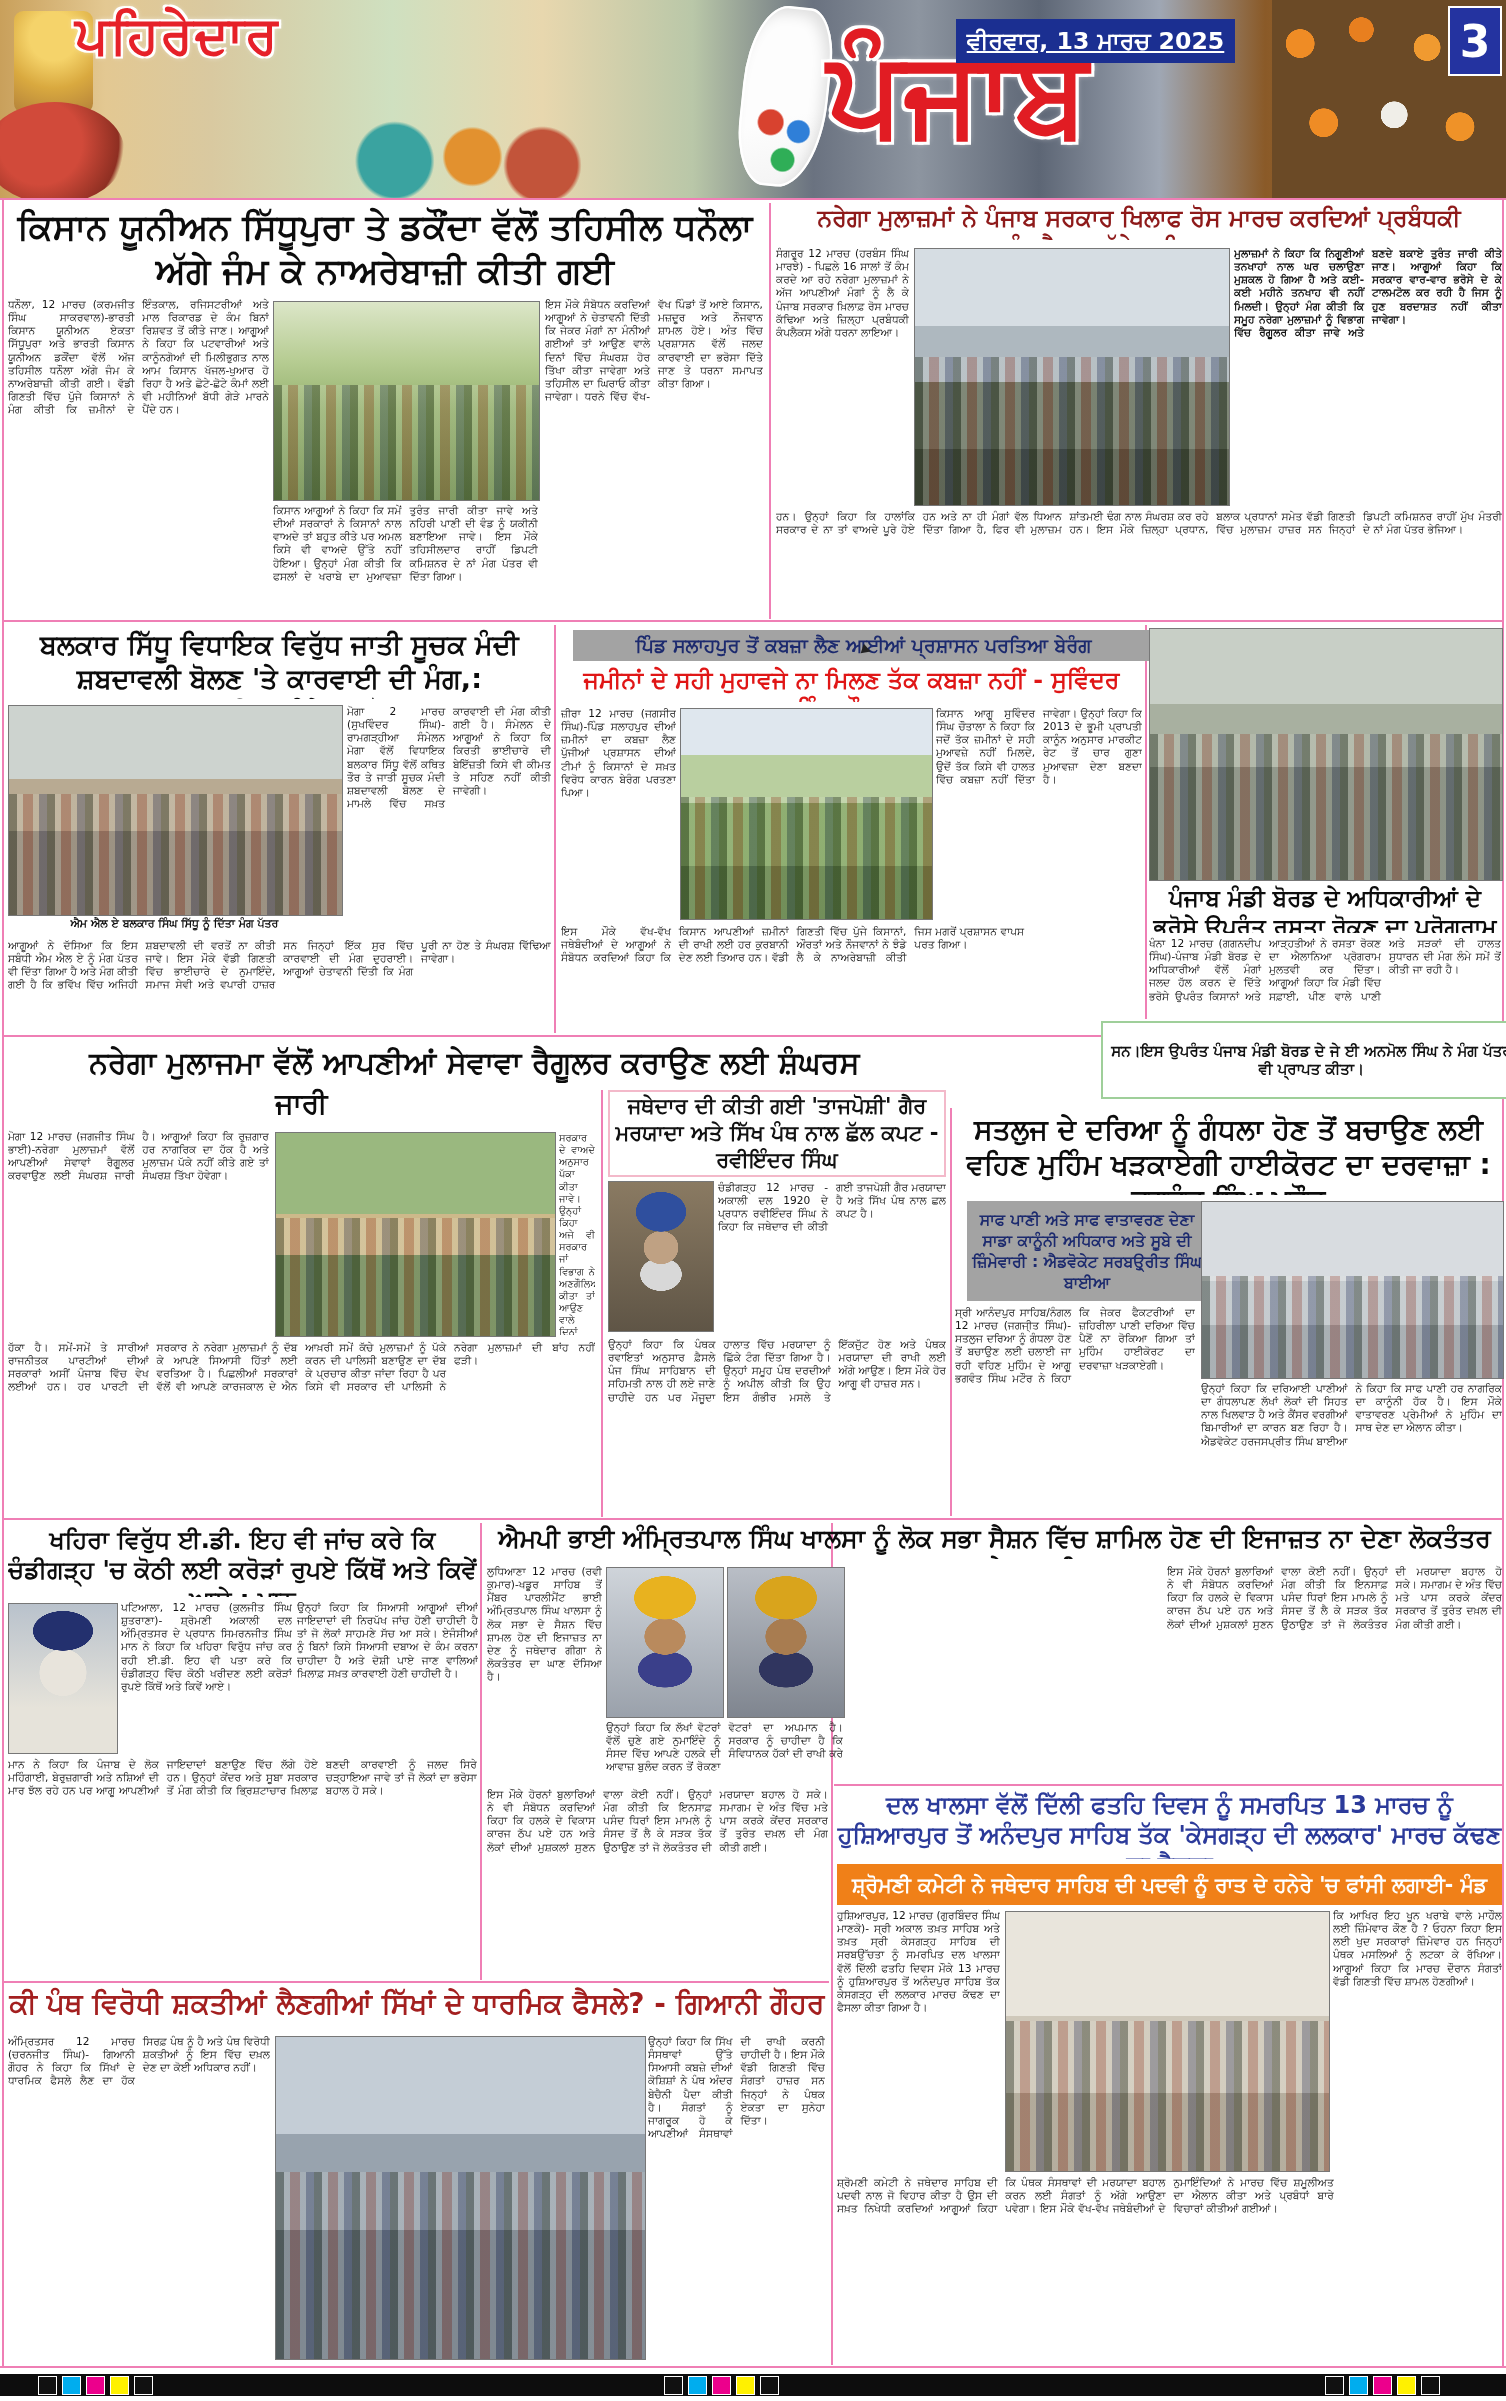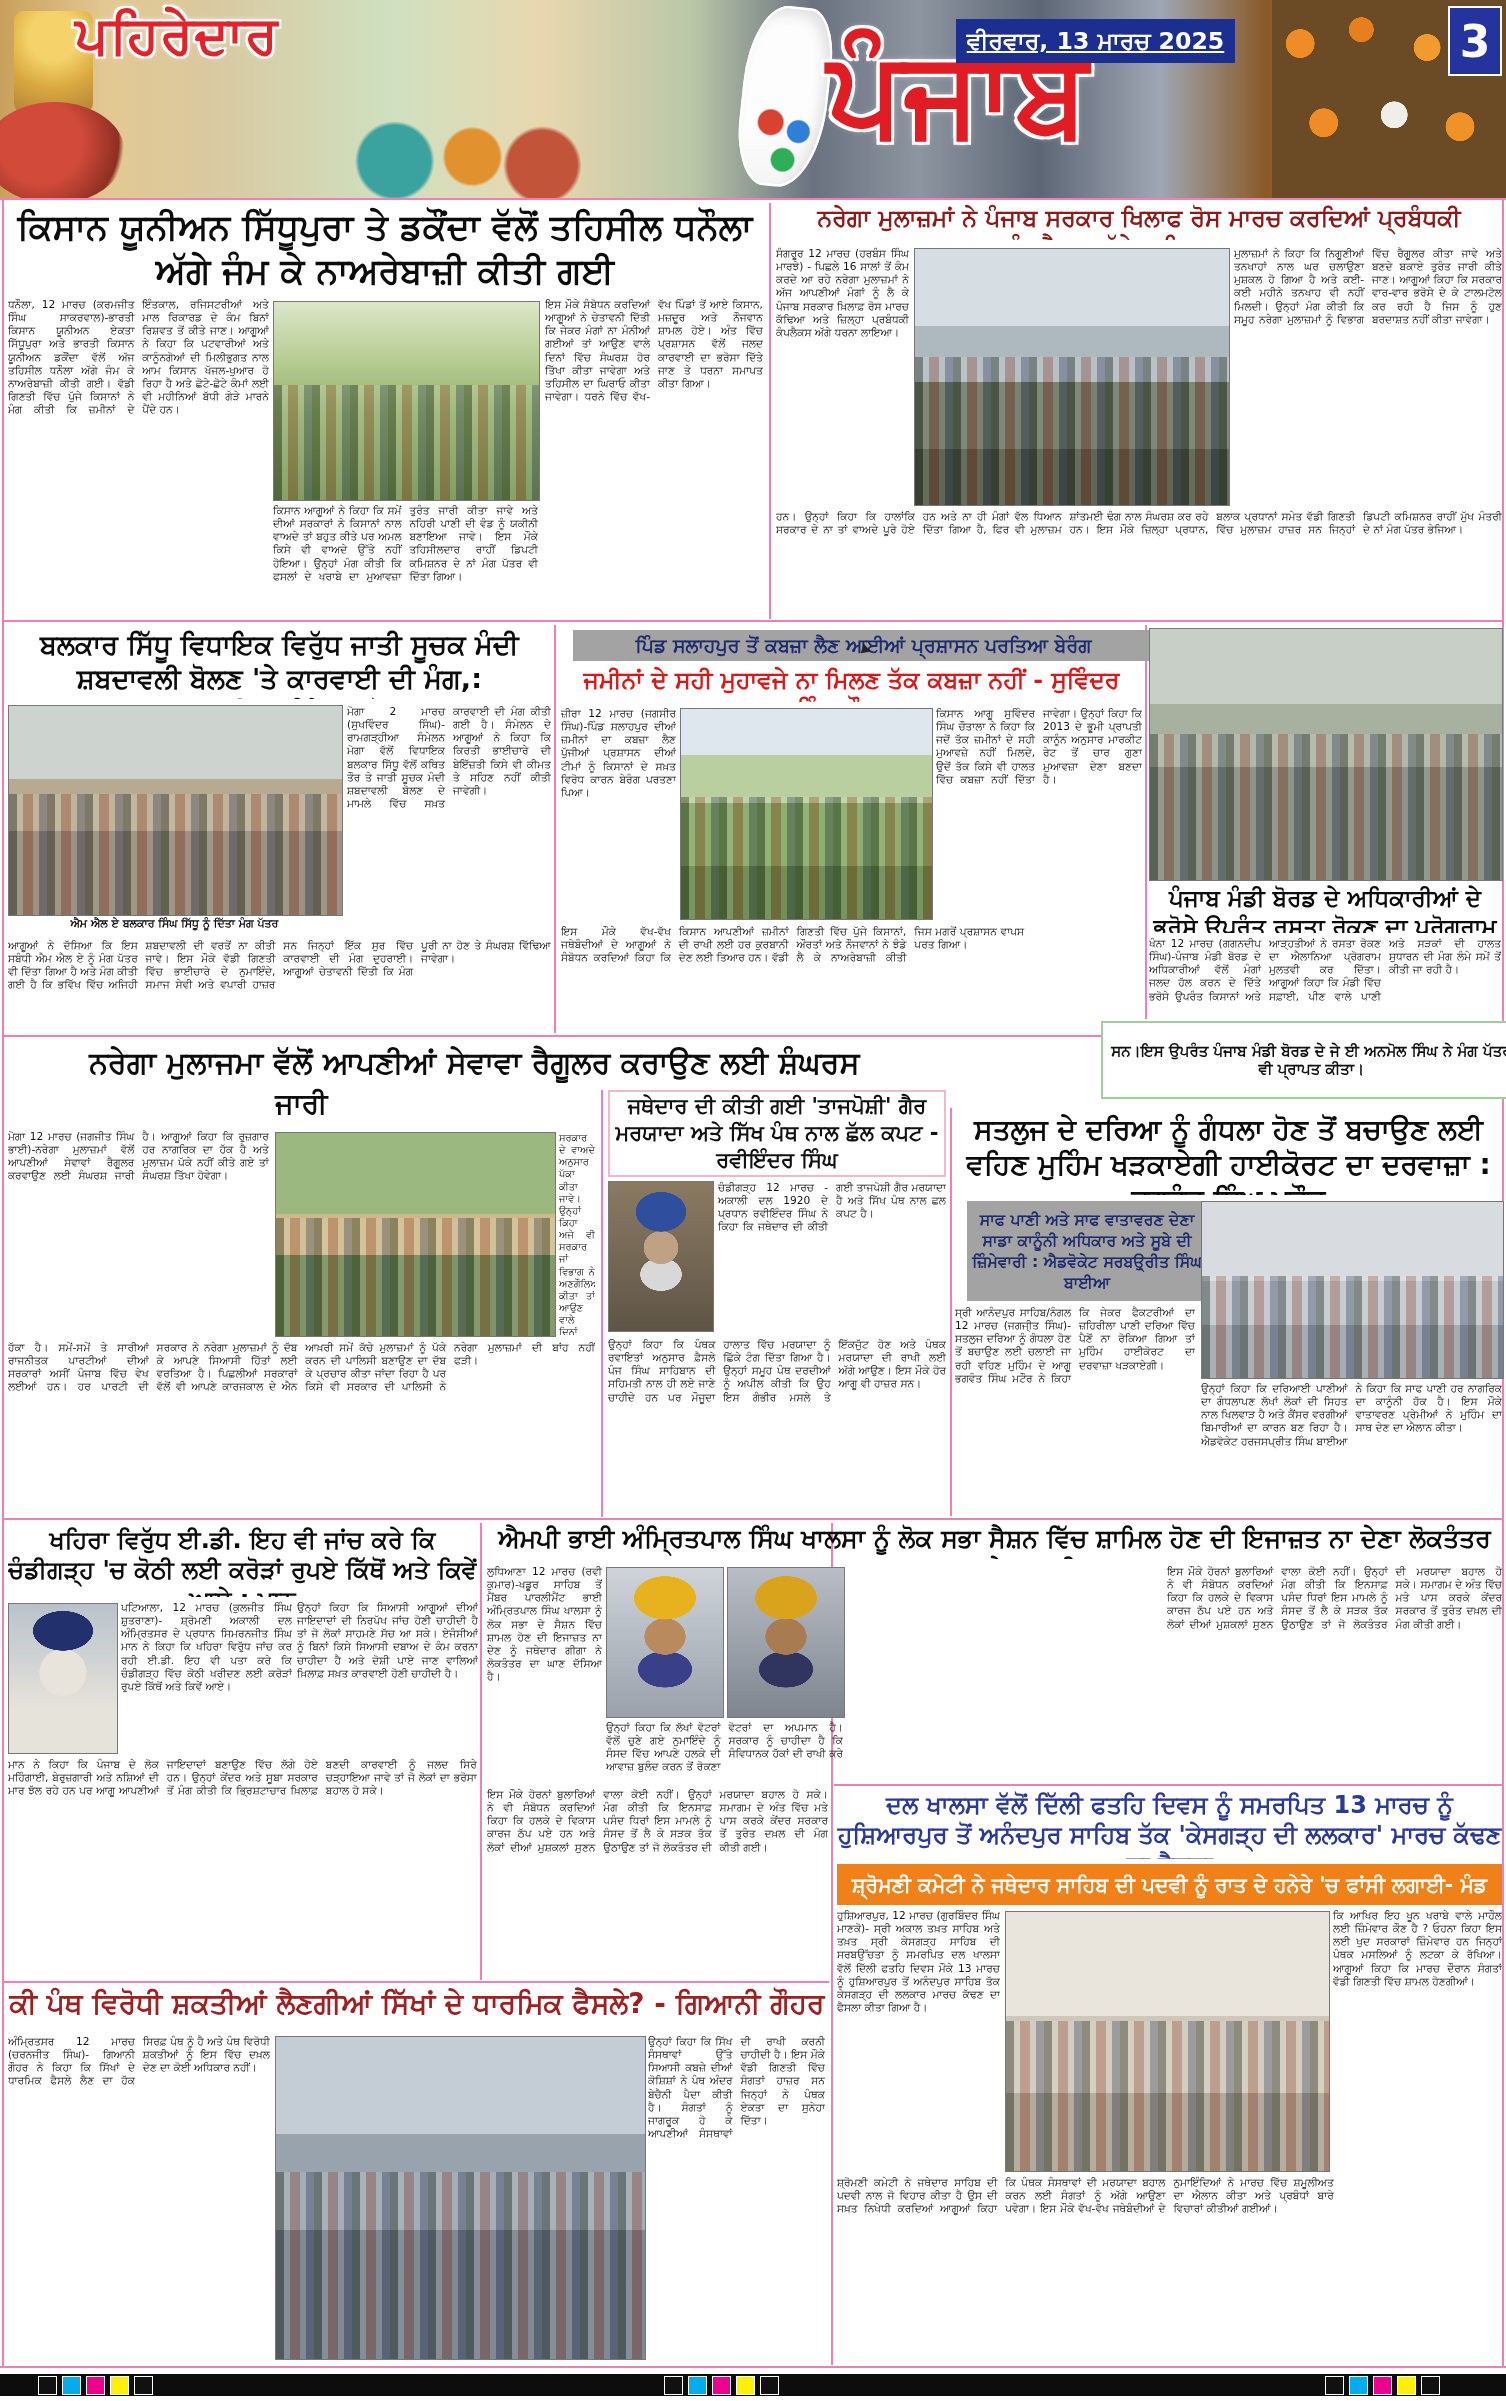--- a/index.html
+++ b/index.html
@@ -129,21 +129,21 @@
 
   <div class="hl" style="left:7.9px;top:206px;width:754px;height:82px;font-size:35px;color:#0c0c0c;">ਕਿਸਾਨ ਯੂਨੀਅਨ ਸਿੱਧੂਪੁਰਾ ਤੇ ਡਕੌਂਦਾ ਵੱਲੋਂ ਤਹਿਸੀਲ ਧਨੌਲਾ ਅੱਗੇ ਜੰਮ ਕੇ ਨਾਅਰੇਬਾਜ਼ੀ ਕੀਤੀ ਗਈ</div>
   <div class="bx c2" style="left:7.9px;top:298px;width:261px;height:317px;">ਧਨੌਲਾ, 12 ਮਾਰਚ (ਕਰਮਜੀਤ ਸਿੰਘ ਸਾਕਰਵਾਲ)-ਭਾਰਤੀ ਕਿਸਾਨ ਯੂਨੀਅਨ ਏਕਤਾ ਸਿੱਧੂਪੁਰਾ ਅਤੇ ਭਾਰਤੀ ਕਿਸਾਨ ਯੂਨੀਅਨ ਡਕੌਂਦਾ ਵੱਲੋਂ ਅੱਜ ਤਹਿਸੀਲ ਧਨੌਲਾ ਅੱਗੇ ਜੰਮ ਕੇ ਨਾਅਰੇਬਾਜ਼ੀ ਕੀਤੀ ਗਈ। ਵੱਡੀ ਗਿਣਤੀ ਵਿੱਚ ਪੁੱਜੇ ਕਿਸਾਨਾਂ ਨੇ ਮੰਗ ਕੀਤੀ ਕਿ ਜ਼ਮੀਨਾਂ ਦੇ ਇੰਤਕਾਲ, ਰਜਿਸਟਰੀਆਂ ਅਤੇ ਮਾਲ ਰਿਕਾਰਡ ਦੇ ਕੰਮ ਬਿਨਾਂ ਰਿਸ਼ਵਤ ਤੋਂ ਕੀਤੇ ਜਾਣ। ਆਗੂਆਂ ਨੇ ਕਿਹਾ ਕਿ ਪਟਵਾਰੀਆਂ ਅਤੇ ਕਾਨੂੰਨਗੋਆਂ ਦੀ ਮਿਲੀਭੁਗਤ ਨਾਲ ਆਮ ਕਿਸਾਨ ਖੱਜਲ-ਖੁਆਰ ਹੋ ਰਿਹਾ ਹੈ ਅਤੇ ਛੋਟੇ-ਛੋਟੇ ਕੰਮਾਂ ਲਈ ਵੀ ਮਹੀਨਿਆਂ ਬੱਧੀ ਗੇੜੇ ਮਾਰਨੇ ਪੈਂਦੇ ਹਨ।</div>
   <div class="photo crowd p-a" style="left:273px;top:301px;width:265px;height:198px;"></div>
   <div class="bx c2" style="left:273px;top:504px;width:265px;height:111px;">ਕਿਸਾਨ ਆਗੂਆਂ ਨੇ ਕਿਹਾ ਕਿ ਸਮੇਂ ਦੀਆਂ ਸਰਕਾਰਾਂ ਨੇ ਕਿਸਾਨਾਂ ਨਾਲ ਵਾਅਦੇ ਤਾਂ ਬਹੁਤ ਕੀਤੇ ਪਰ ਅਮਲ ਕਿਸੇ ਵੀ ਵਾਅਦੇ ਉੱਤੇ ਨਹੀਂ ਹੋਇਆ। ਉਨ੍ਹਾਂ ਮੰਗ ਕੀਤੀ ਕਿ ਫਸਲਾਂ ਦੇ ਖਰਾਬੇ ਦਾ ਮੁਆਵਜ਼ਾ ਤੁਰੰਤ ਜਾਰੀ ਕੀਤਾ ਜਾਵੇ ਅਤੇ ਨਹਿਰੀ ਪਾਣੀ ਦੀ ਵੰਡ ਨੂੰ ਯਕੀਨੀ ਬਣਾਇਆ ਜਾਵੇ। ਇਸ ਮੌਕੇ ਤਹਿਸੀਲਦਾਰ ਰਾਹੀਂ ਡਿਪਟੀ ਕਮਿਸ਼ਨਰ ਦੇ ਨਾਂ ਮੰਗ ਪੱਤਰ ਵੀ ਦਿੱਤਾ ਗਿਆ।</div>
   <div class="bx c2" style="left:545px;top:298px;width:218px;height:317px;">ਇਸ ਮੌਕੇ ਸੰਬੋਧਨ ਕਰਦਿਆਂ ਆਗੂਆਂ ਨੇ ਚੇਤਾਵਨੀ ਦਿੱਤੀ ਕਿ ਜੇਕਰ ਮੰਗਾਂ ਨਾ ਮੰਨੀਆਂ ਗਈਆਂ ਤਾਂ ਆਉਣ ਵਾਲੇ ਦਿਨਾਂ ਵਿੱਚ ਸੰਘਰਸ਼ ਹੋਰ ਤਿੱਖਾ ਕੀਤਾ ਜਾਵੇਗਾ ਅਤੇ ਤਹਿਸੀਲ ਦਾ ਘਿਰਾਓ ਕੀਤਾ ਜਾਵੇਗਾ। ਧਰਨੇ ਵਿੱਚ ਵੱਖ-ਵੱਖ ਪਿੰਡਾਂ ਤੋਂ ਆਏ ਕਿਸਾਨ, ਮਜ਼ਦੂਰ ਅਤੇ ਨੌਜਵਾਨ ਸ਼ਾਮਲ ਹੋਏ। ਅੰਤ ਵਿੱਚ ਪ੍ਰਸ਼ਾਸਨ ਵੱਲੋਂ ਜਲਦ ਕਾਰਵਾਈ ਦਾ ਭਰੋਸਾ ਦਿੱਤੇ ਜਾਣ ਤੇ ਧਰਨਾ ਸਮਾਪਤ ਕੀਤਾ ਗਿਆ।</div>
 
   <div class="hl" style="left:776px;top:204px;width:726px;height:36px;font-size:23.6px;color:#8e1a1a;">ਨਰੇਗਾ ਮੁਲਾਜ਼ਮਾਂ ਨੇ ਪੰਜਾਬ ਸਰਕਾਰ ਖਿਲਾਫ ਰੋਸ ਮਾਰਚ ਕਰਦਿਆਂ ਪ੍ਰਬੰਧਕੀ ਕੰਪਲੈਕਸ ਅੱਗੇ ਲਾਇਆ ਧਰਨਾ</div>
   <div class="bx" style="left:776px;top:247px;width:133px;height:259px;">ਸੰਗਰੂਰ 12 ਮਾਰਚ (ਹਰਬੰਸ ਸਿੰਘ ਮਾਰਝੇ) - ਪਿਛਲੇ 16 ਸਾਲਾਂ ਤੋਂ ਕੰਮ ਕਰਦੇ ਆ ਰਹੇ ਨਰੇਗਾ ਮੁਲਾਜ਼ਮਾਂ ਨੇ ਅੱਜ ਆਪਣੀਆਂ ਮੰਗਾਂ ਨੂੰ ਲੈ ਕੇ ਪੰਜਾਬ ਸਰਕਾਰ ਖ਼ਿਲਾਫ਼ ਰੋਸ ਮਾਰਚ ਕੱਢਿਆ ਅਤੇ ਜ਼ਿਲ੍ਹਾ ਪ੍ਰਬੰਧਕੀ ਕੰਪਲੈਕਸ ਅੱਗੇ ਧਰਨਾ ਲਾਇਆ।</div>
   <div class="photo crowd p-b" style="left:914px;top:248px;width:314px;height:256px;"></div>
-  <div class="bx c2" style="left:1234px;top:247px;width:268px;height:259px;">ਮੁਲਾਜ਼ਮਾਂ ਨੇ ਕਿਹਾ ਕਿ ਨਿਗੂਣੀਆਂ ਤਨਖਾਹਾਂ ਨਾਲ ਘਰ ਚਲਾਉਣਾ ਮੁਸ਼ਕਲ ਹੋ ਗਿਆ ਹੈ ਅਤੇ ਕਈ-ਕਈ ਮਹੀਨੇ ਤਨਖਾਹ ਵੀ ਨਹੀਂ ਮਿਲਦੀ। ਉਨ੍ਹਾਂ ਮੰਗ ਕੀਤੀ ਕਿ ਸਮੂਹ ਨਰੇਗਾ ਮੁਲਾਜ਼ਮਾਂ ਨੂੰ ਵਿਭਾਗ ਵਿੱਚ ਰੈਗੂਲਰ ਕੀਤਾ ਜਾਵੇ ਅਤੇ ਬਣਦੇ ਬਕਾਏ ਤੁਰੰਤ ਜਾਰੀ ਕੀਤੇ ਜਾਣ। ਆਗੂਆਂ ਕਿਹਾ ਕਿ ਸਰਕਾਰ ਵਾਰ-ਵਾਰ ਭਰੋਸੇ ਦੇ ਕੇ ਟਾਲਮਟੋਲ ਕਰ ਰਹੀ ਹੈ ਜਿਸ ਨੂੰ ਹੁਣ ਬਰਦਾਸ਼ਤ ਨਹੀਂ ਕੀਤਾ ਜਾਵੇਗਾ।</div>
+  <div class="bx c2" style="left:1234px;top:247px;width:268px;height:259px;font-weight:bold;">ਮੁਲਾਜ਼ਮਾਂ ਨੇ ਕਿਹਾ ਕਿ ਨਿਗੂਣੀਆਂ ਤਨਖਾਹਾਂ ਨਾਲ ਘਰ ਚਲਾਉਣਾ ਮੁਸ਼ਕਲ ਹੋ ਗਿਆ ਹੈ ਅਤੇ ਕਈ-ਕਈ ਮਹੀਨੇ ਤਨਖਾਹ ਵੀ ਨਹੀਂ ਮਿਲਦੀ। ਉਨ੍ਹਾਂ ਮੰਗ ਕੀਤੀ ਕਿ ਸਮੂਹ ਨਰੇਗਾ ਮੁਲਾਜ਼ਮਾਂ ਨੂੰ ਵਿਭਾਗ ਵਿੱਚ ਰੈਗੂਲਰ ਕੀਤਾ ਜਾਵੇ ਅਤੇ ਬਣਦੇ ਬਕਾਏ ਤੁਰੰਤ ਜਾਰੀ ਕੀਤੇ ਜਾਣ। ਆਗੂਆਂ ਕਿਹਾ ਕਿ ਸਰਕਾਰ ਵਾਰ-ਵਾਰ ਭਰੋਸੇ ਦੇ ਕੇ ਟਾਲਮਟੋਲ ਕਰ ਰਹੀ ਹੈ ਜਿਸ ਨੂੰ ਹੁਣ ਬਰਦਾਸ਼ਤ ਨਹੀਂ ਕੀਤਾ ਜਾਵੇਗਾ।</div>
   <div class="bx c5" style="left:776px;top:510px;width:726px;height:107px;">ਹਨ। ਉਨ੍ਹਾਂ ਕਿਹਾ ਕਿ ਹਾਲਾਂਕਿ ਸਰਕਾਰ ਦੇ ਨਾ ਤਾਂ ਵਾਅਦੇ ਪੂਰੇ ਹੋਏ ਹਨ ਅਤੇ ਨਾ ਹੀ ਮੰਗਾਂ ਵੱਲ ਧਿਆਨ ਦਿੱਤਾ ਗਿਆ ਹੈ, ਫਿਰ ਵੀ ਮੁਲਾਜ਼ਮ ਸ਼ਾਂਤਮਈ ਢੰਗ ਨਾਲ ਸੰਘਰਸ਼ ਕਰ ਰਹੇ ਹਨ। ਇਸ ਮੌਕੇ ਜ਼ਿਲ੍ਹਾ ਪ੍ਰਧਾਨ, ਬਲਾਕ ਪ੍ਰਧਾਨਾਂ ਸਮੇਤ ਵੱਡੀ ਗਿਣਤੀ ਵਿੱਚ ਮੁਲਾਜ਼ਮ ਹਾਜ਼ਰ ਸਨ ਜਿਨ੍ਹਾਂ ਡਿਪਟੀ ਕਮਿਸ਼ਨਰ ਰਾਹੀਂ ਮੁੱਖ ਮੰਤਰੀ ਦੇ ਨਾਂ ਮੰਗ ਪੱਤਰ ਭੇਜਿਆ।</div>
 
   <div class="hl" style="left:7.9px;top:628px;width:543px;height:71px;font-size:27px;color:#0c0c0c;">ਬਲਕਾਰ ਸਿੱਧੂ ਵਿਧਾਇਕ ਵਿਰੁੱਧ ਜਾਤੀ ਸੂਚਕ ਮੰਦੀ ਸ਼ਬਦਾਵਲੀ ਬੋਲਣ 'ਤੇ ਕਾਰਵਾਈ ਦੀ ਮੰਗ,: ਰਾਮਗੜ੍ਹੀਆ ਸੰਮੇਲਨ ਮੋਗਾ</div>
   <div class="photo crowd p-c" style="left:7.9px;top:705px;width:333px;height:209px;"></div>
   <div class="cap" style="left:7.9px;top:917px;width:333px;height:19px;">ਐਮ ਐਲ ਏ ਬਲਕਾਰ ਸਿੰਘ ਸਿੱਧੂ ਨੂੰ ਦਿੱਤਾ ਮੰਗ ਪੱਤਰ</div>
   <div class="bx c2" style="left:347px;top:705px;width:204px;height:229px;">ਮੋਗਾ 2 ਮਾਰਚ (ਸੁਖਵਿੰਦਰ ਸਿੰਘ)-ਰਾਮਗੜ੍ਹੀਆ ਸੰਮੇਲਨ ਮੋਗਾ ਵੱਲੋਂ ਵਿਧਾਇਕ ਬਲਕਾਰ ਸਿੱਧੂ ਵੱਲੋਂ ਕਥਿਤ ਤੌਰ ਤੇ ਜਾਤੀ ਸੂਚਕ ਮੰਦੀ ਸ਼ਬਦਾਵਲੀ ਬੋਲਣ ਦੇ ਮਾਮਲੇ ਵਿੱਚ ਸਖ਼ਤ ਕਾਰਵਾਈ ਦੀ ਮੰਗ ਕੀਤੀ ਗਈ ਹੈ। ਸੰਮੇਲਨ ਦੇ ਆਗੂਆਂ ਨੇ ਕਿਹਾ ਕਿ ਕਿਰਤੀ ਭਾਈਚਾਰੇ ਦੀ ਬੇਇੱਜ਼ਤੀ ਕਿਸੇ ਵੀ ਕੀਮਤ ਤੇ ਸਹਿਣ ਨਹੀਂ ਕੀਤੀ ਜਾਵੇਗੀ।</div>
   <div class="bx c4" style="left:7.9px;top:939px;width:543px;height:93px;">ਆਗੂਆਂ ਨੇ ਦੱਸਿਆ ਕਿ ਇਸ ਸਬੰਧੀ ਐਮ ਐਲ ਏ ਨੂੰ ਮੰਗ ਪੱਤਰ ਵੀ ਦਿੱਤਾ ਗਿਆ ਹੈ ਅਤੇ ਮੰਗ ਕੀਤੀ ਗਈ ਹੈ ਕਿ ਭਵਿੱਖ ਵਿੱਚ ਅਜਿਹੀ ਸ਼ਬਦਾਵਲੀ ਦੀ ਵਰਤੋਂ ਨਾ ਕੀਤੀ ਜਾਵੇ। ਇਸ ਮੌਕੇ ਵੱਡੀ ਗਿਣਤੀ ਵਿੱਚ ਭਾਈਚਾਰੇ ਦੇ ਨੁਮਾਇੰਦੇ, ਸਮਾਜ ਸੇਵੀ ਅਤੇ ਵਪਾਰੀ ਹਾਜ਼ਰ ਸਨ ਜਿਨ੍ਹਾਂ ਇੱਕ ਸੁਰ ਵਿੱਚ ਕਾਰਵਾਈ ਦੀ ਮੰਗ ਦੁਹਰਾਈ। ਆਗੂਆਂ ਚੇਤਾਵਨੀ ਦਿੱਤੀ ਕਿ ਮੰਗ ਪੂਰੀ ਨਾ ਹੋਣ ਤੇ ਸੰਘਰਸ਼ ਵਿੱਢਿਆ ਜਾਵੇਗਾ।</div>
 
   <div class="kicker" style="left:561px;top:630px;width:581px;height:31px;font-size:19px;">ਪਿੰਡ ਸਲਾਹਪੁਰ ਤੋਂ ਕਬਜ਼ਾ ਲੈਣ ਆਈਆਂ ਪ੍ਰਸ਼ਾਸਨ ਪਰਤਿਆ ਬੇਰੰਗ</div>
   <div class="cursor-icon" style="left:862px;top:645px;"></div>

